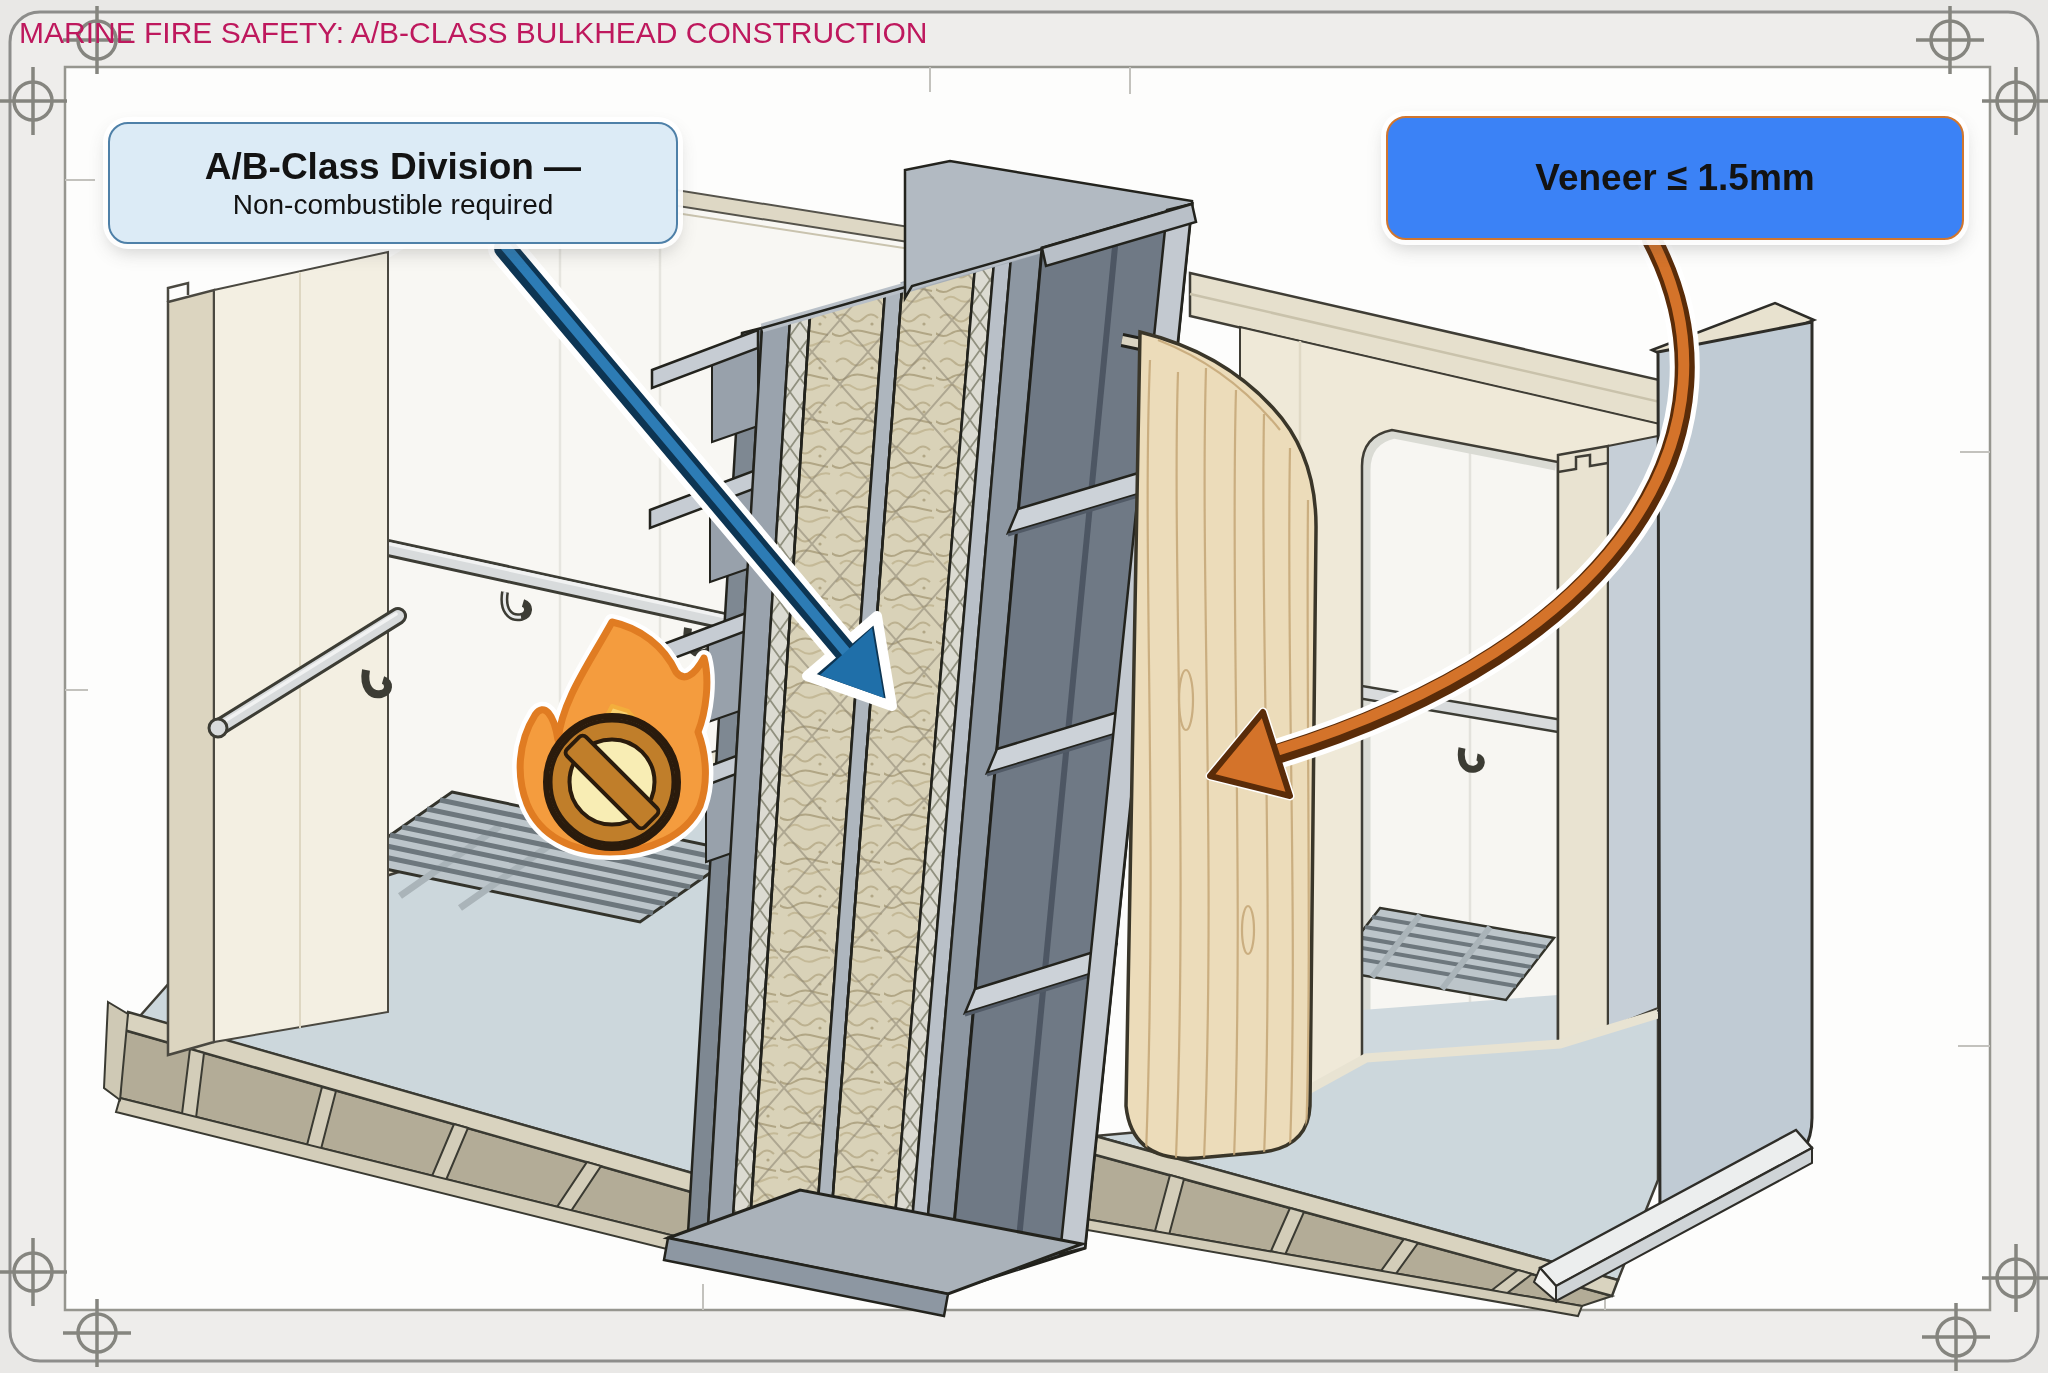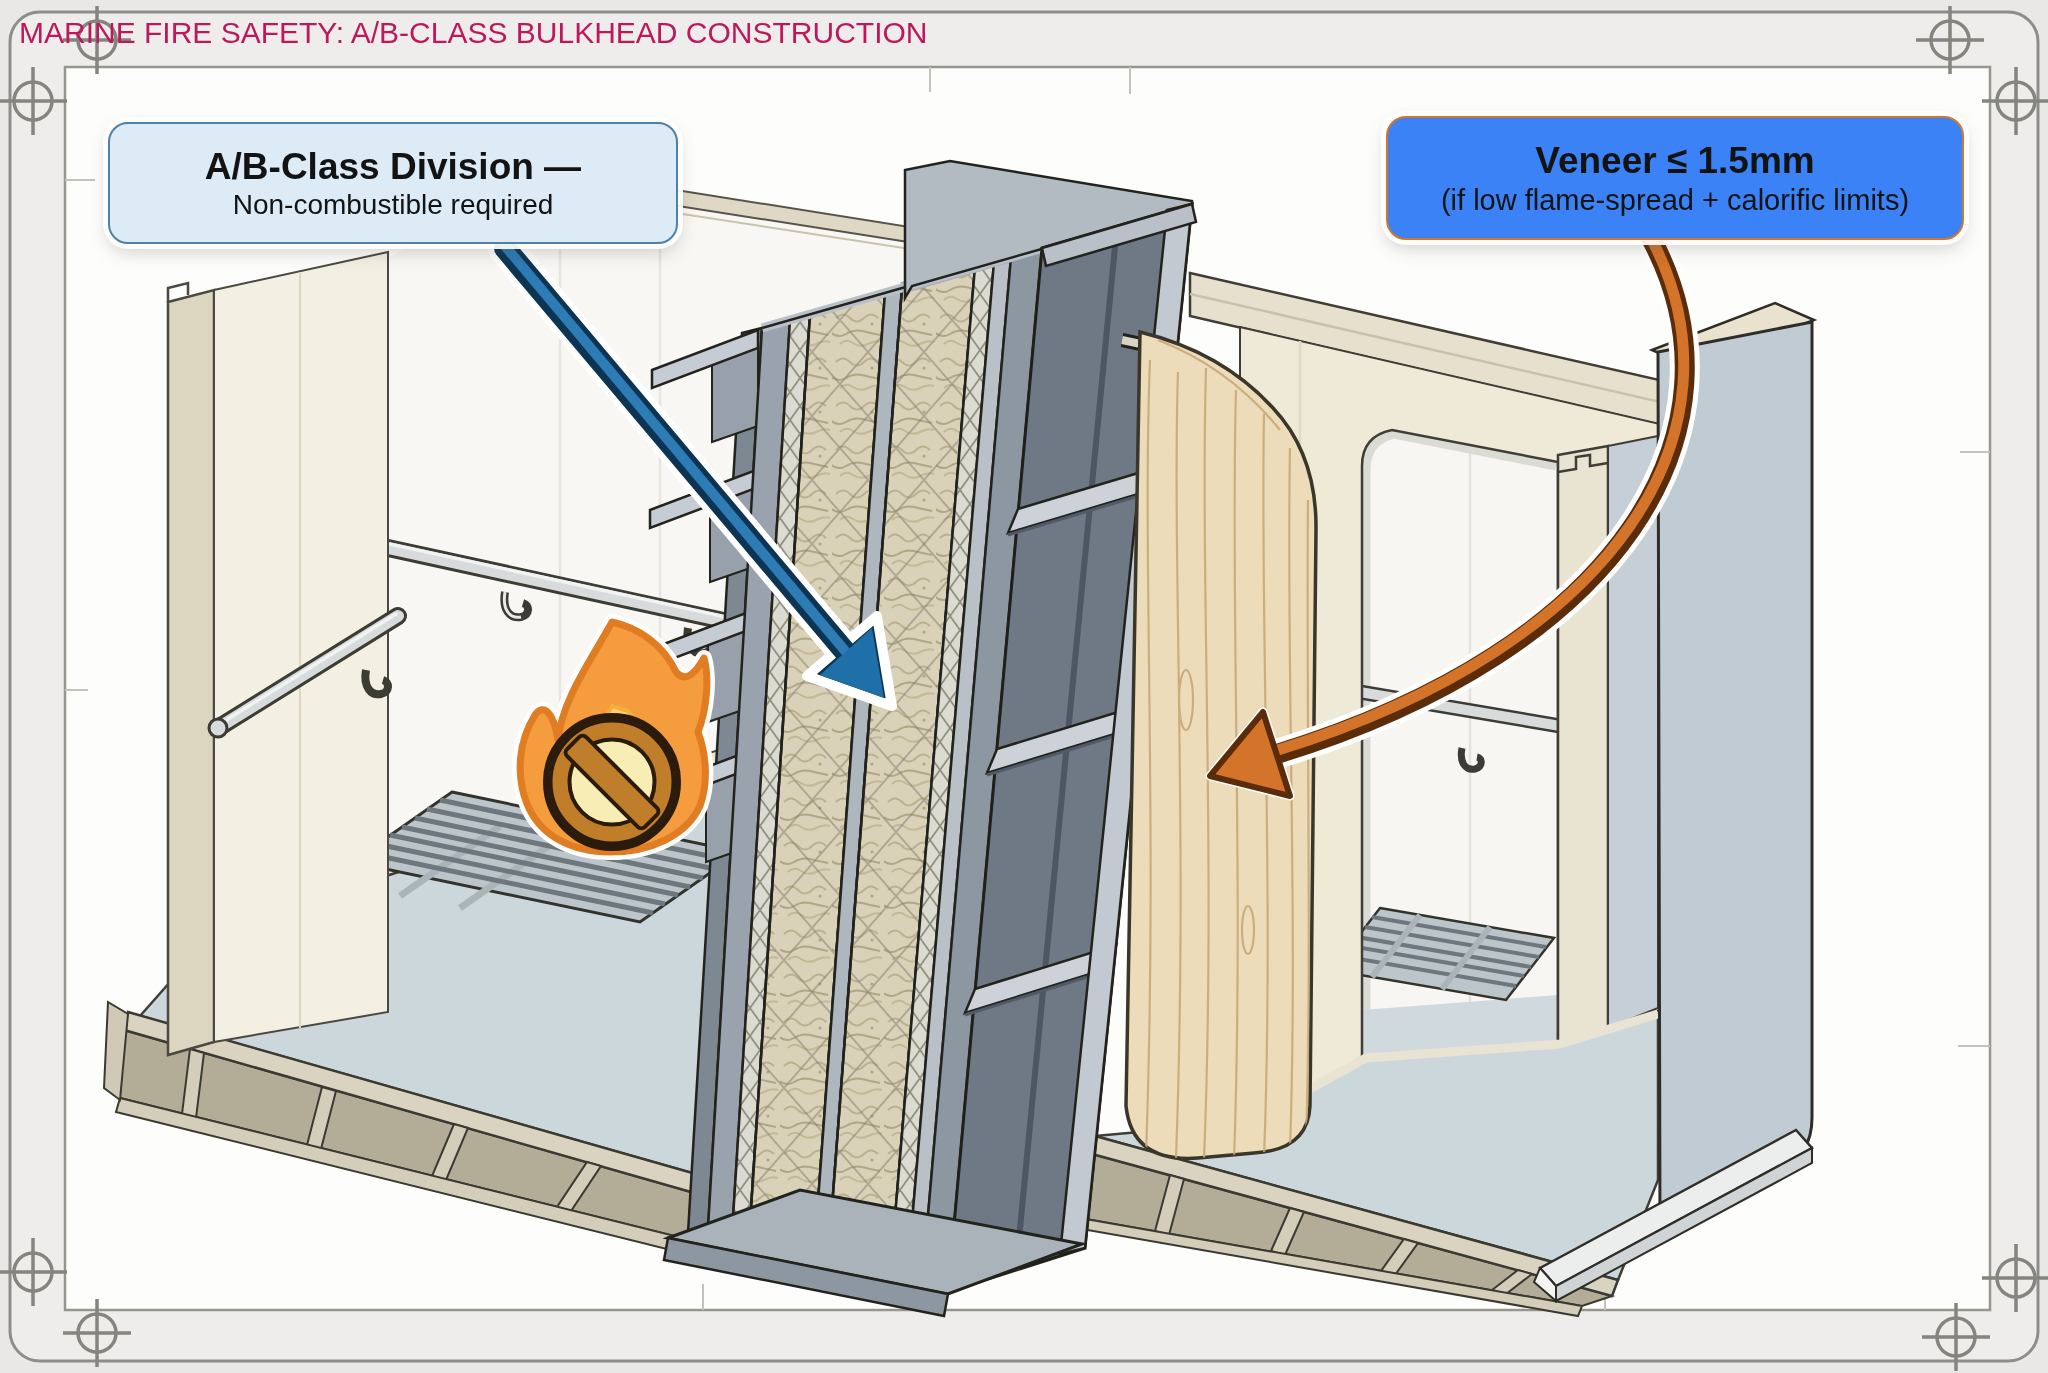--- a/index.html
+++ b/index.html
@@ -349,16 +349,15 @@
 
 <div class="page-title">MARINE FIRE SAFETY: A/B-CLASS BULKHEAD CONSTRUCTION</div>
 
 <div class="callout division" style="border-color: rgb(78, 128, 168); background-color: rgb(220, 235, 246);">
   <div class="h">A/B-Class Division —</div>
   <div class="b">Non-combustible required</div>
 </div>
 
 <div class="callout veneer" style="border-color: rgb(208, 118, 47); background-color: #3b82f6;">
   <div class="h">Veneer ≤ 1.5mm</div>
-  <div class="b">(if low flame-spread + calorific limits)</div>
 </div>
 
 </div>
 
 </body></html>

